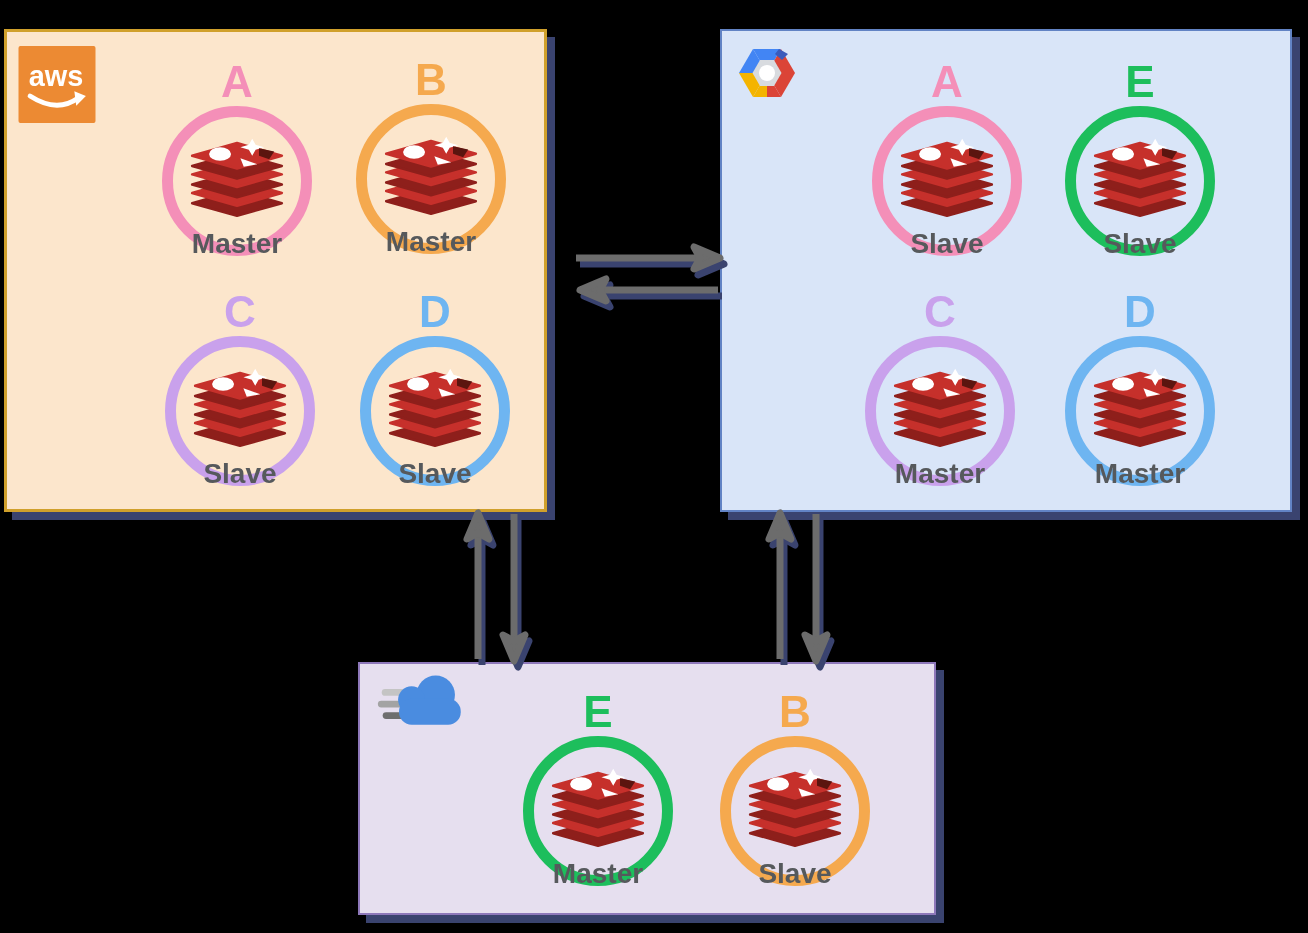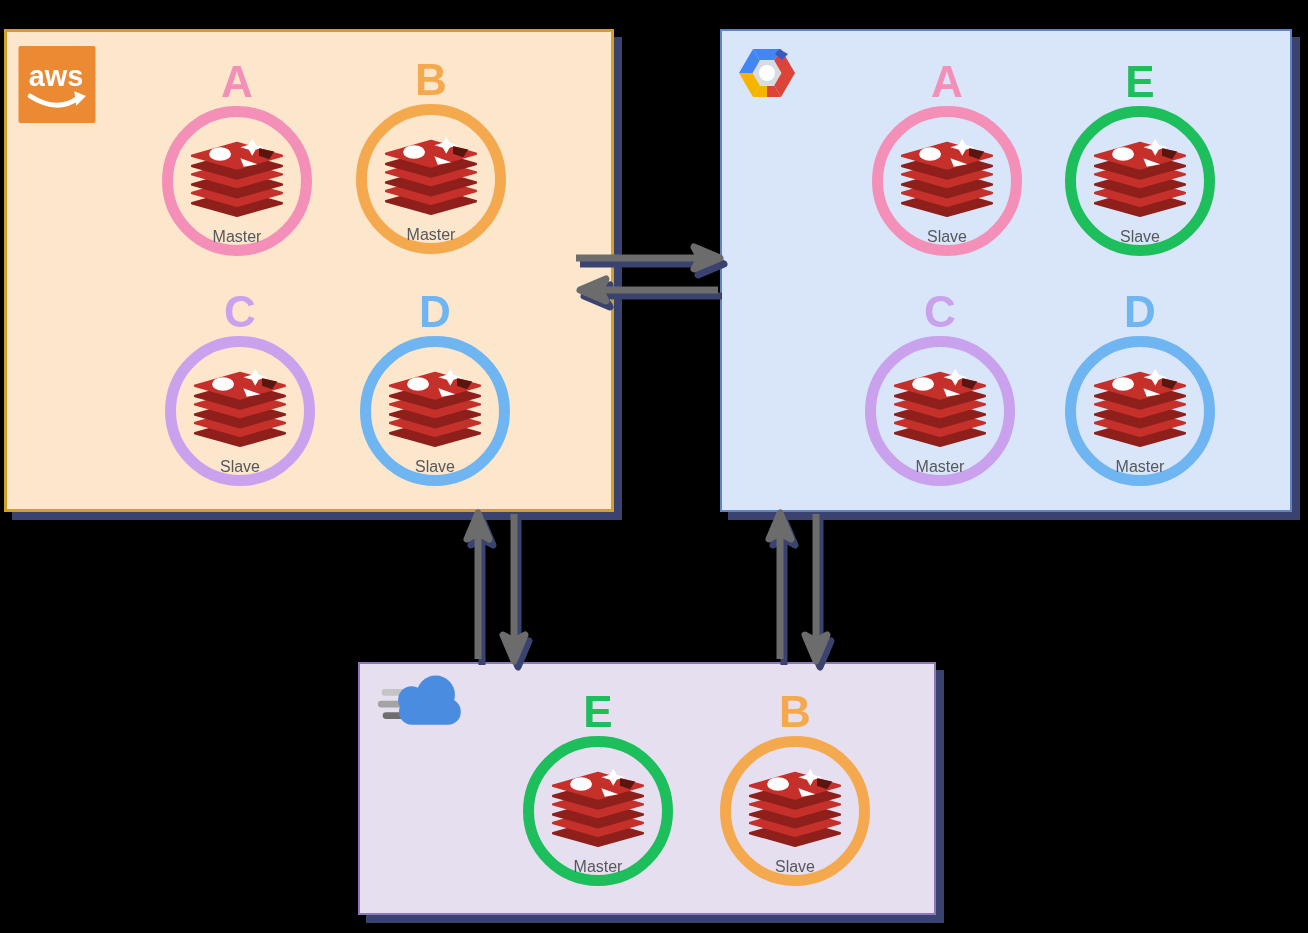--- a/index.html
+++ b/index.html
@@ -1,32 +1,32 @@
 <!DOCTYPE html>
 <html style="--page-bg: #000000; --shadow: #3A436F; --arrow: #6C6C6C; --role-text: #56595C; --aws-bg: #FCE6CC; --aws-border: #D0A02B; --gcp-bg: #D9E5F8; --gcp-border: #6283C4; --cloud-bg: #E6DFEF; --cloud-border: #8E78BA; --node-pink: #F48FB8; --node-orange: #F5A94E; --node-purple: #C9A1EC; --node-blue: #6EB5F1; --node-green: #1DBE5C; --redis-bright: #C6302B; --redis-dark: #8E1F1B;"><head>
 <meta charset="utf-8">
 <style>
   html,body{margin:0;padding:0;background:var(--page-bg,#000);}
   .stage{position:relative;width:1308px;height:933px;overflow:hidden;
          font-family:"Liberation Sans",sans-serif;background:var(--page-bg,#000);}
   .box{position:absolute;box-sizing:border-box;box-shadow:8px 8px 0 var(--shadow);}
-  .box-aws{left:4px;top:29px;width:610px;height:483px;background:var(--aws-bg);border:3px solid var(--aws-border);}
+  .box-aws{left:4px;top:29px;width:543px;height:483px;background:var(--aws-bg);border:3px solid var(--aws-border);}
   .box-gcp{left:720px;top:29px;width:572px;height:483px;background:var(--gcp-bg);border:2px solid var(--gcp-border);}
   .box-cloud{left:358px;top:662px;width:578px;height:253px;background:var(--cloud-bg);border:2px solid var(--cloud-border);}
   .logo{position:absolute;}
   .logo-aws{left:11px;top:14px;width:78px;height:77px;}
   .logo-gcp{left:13px;top:13px;width:64px;height:58px;}
   .logo-cloud{left:14px;top:9px;width:106px;height:63px;}
   .node{position:absolute;width:150px;z-index:3;}
   .letter{height:47px;line-height:45px;text-align:center;font-size:44px;font-weight:bold;color:var(--c);}
   .ring{position:relative;width:150px;height:150px;border-radius:50%;
         border:11px solid var(--c);box-sizing:border-box;}
   .redis{position:absolute;left:50%;top:21px;transform:translateX(-50%);width:102px;height:88px;}
   .role{position:absolute;left:0;top:111px;width:100%;text-align:center;
-        font-size:16px;font-weight:normal;color:var(--role-text);}
+        font-size:28px;font-weight:bold;color:var(--role-text);}
   .arrows{position:absolute;left:0;top:0;z-index:2;pointer-events:none;}
   .defs{position:absolute;width:0;height:0;overflow:hidden;}
 </style>
 </head>
 <body>
 
 <svg class="defs" aria-hidden="true">
   <defs>
     <symbol id="redis-db" viewBox="0 0 120 104">
       <g stroke-linejoin="round" stroke-width="3">

